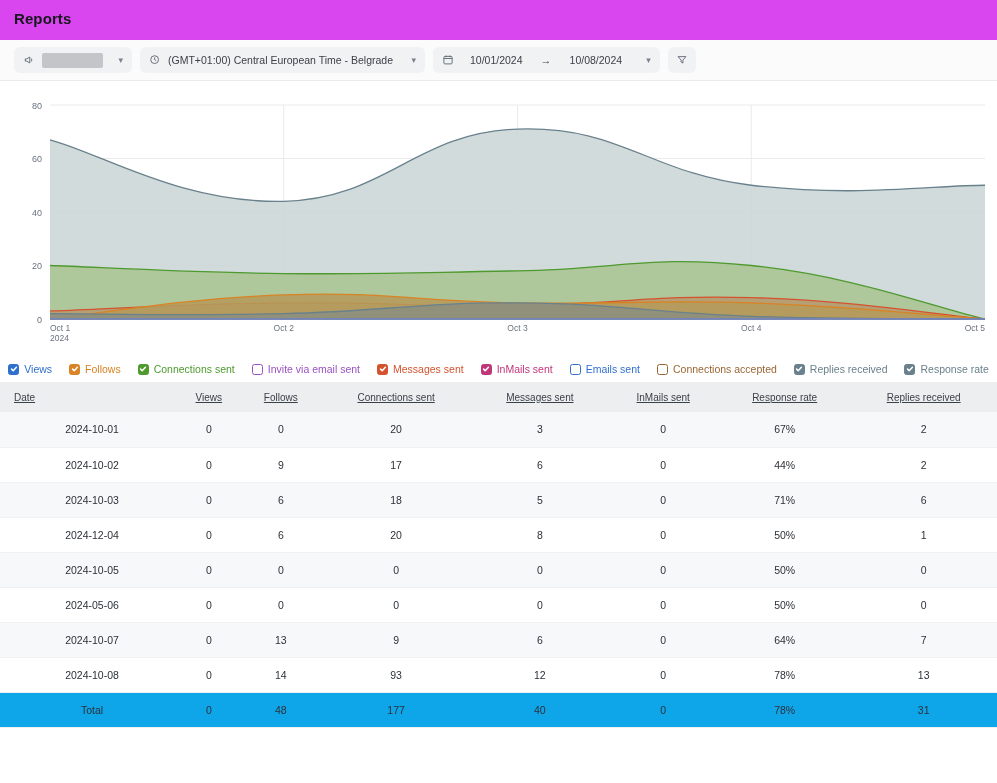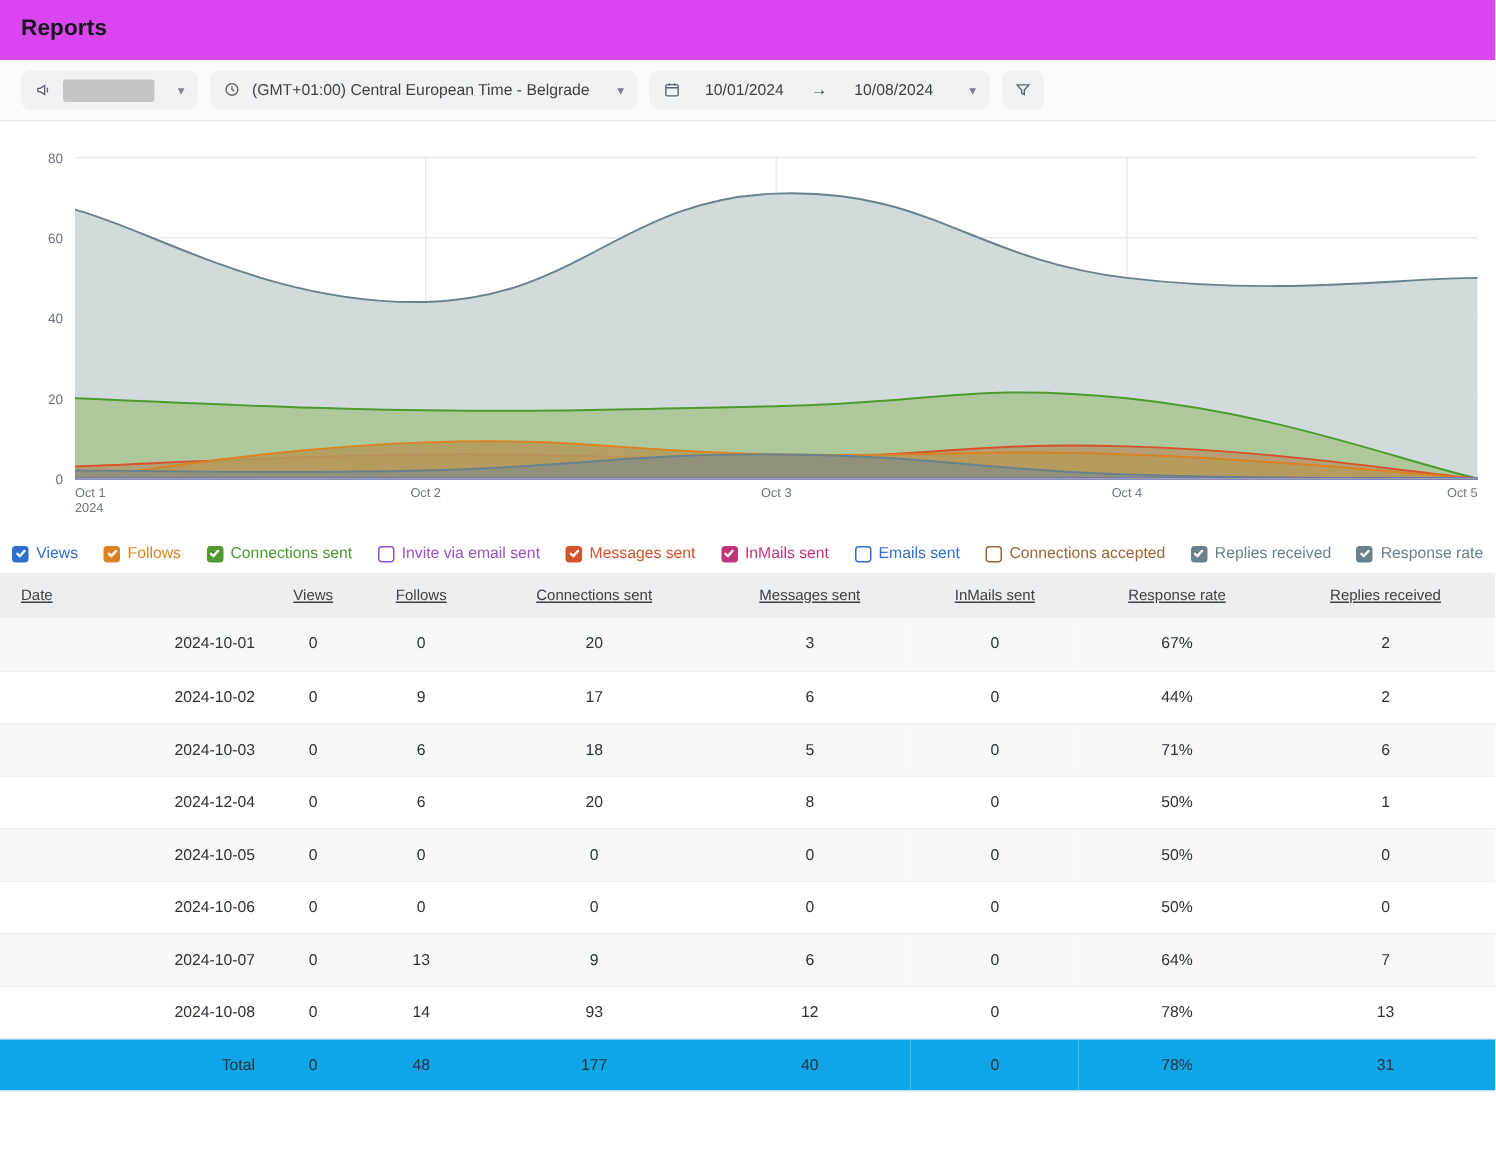--- a/index.html
+++ b/index.html
@@ -126,21 +126,21 @@
     text-decoration: underline;
   }
   thead th.first { text-align: left; padding-left: 14px; width: 176px; }
   tbody td {
     height: 35px;
     text-align: center;
     color: #2c3138;
     border-bottom: 1px solid #eef0f2;
     padding: 0 6px;
   }
-  tbody td.first { text-align: right; padding-left: 14px; }
+  tbody td.first { text-align: center; padding-left: 14px; }
   tbody tr:nth-child(odd) { background: #f7f8f9; }
   tbody tr:nth-child(even) { background: #ffffff; }
   tbody tr.total-row { background: #0ea5e9; }
 </style>
 </head>
 <body>
 
 <div class="page-header">
   <div class="page-title">Reports</div>
 </div>
@@ -360,21 +360,21 @@
           <td class="first">2024-10-05</td>
           <td>0</td>
           <td>0</td>
           <td>0</td>
           <td>0</td>
           <td>0</td>
           <td>50%</td>
           <td>0</td>
         </tr>
         <tr>
-          <td class="first">2024-10-06</td>
+          <td class="first">2024-05-06</td>
           <td>0</td>
           <td>0</td>
           <td>0</td>
           <td>0</td>
           <td>0</td>
           <td>50%</td>
           <td>0</td>
         </tr>
         <tr>
           <td class="first">2024-10-07</td>

